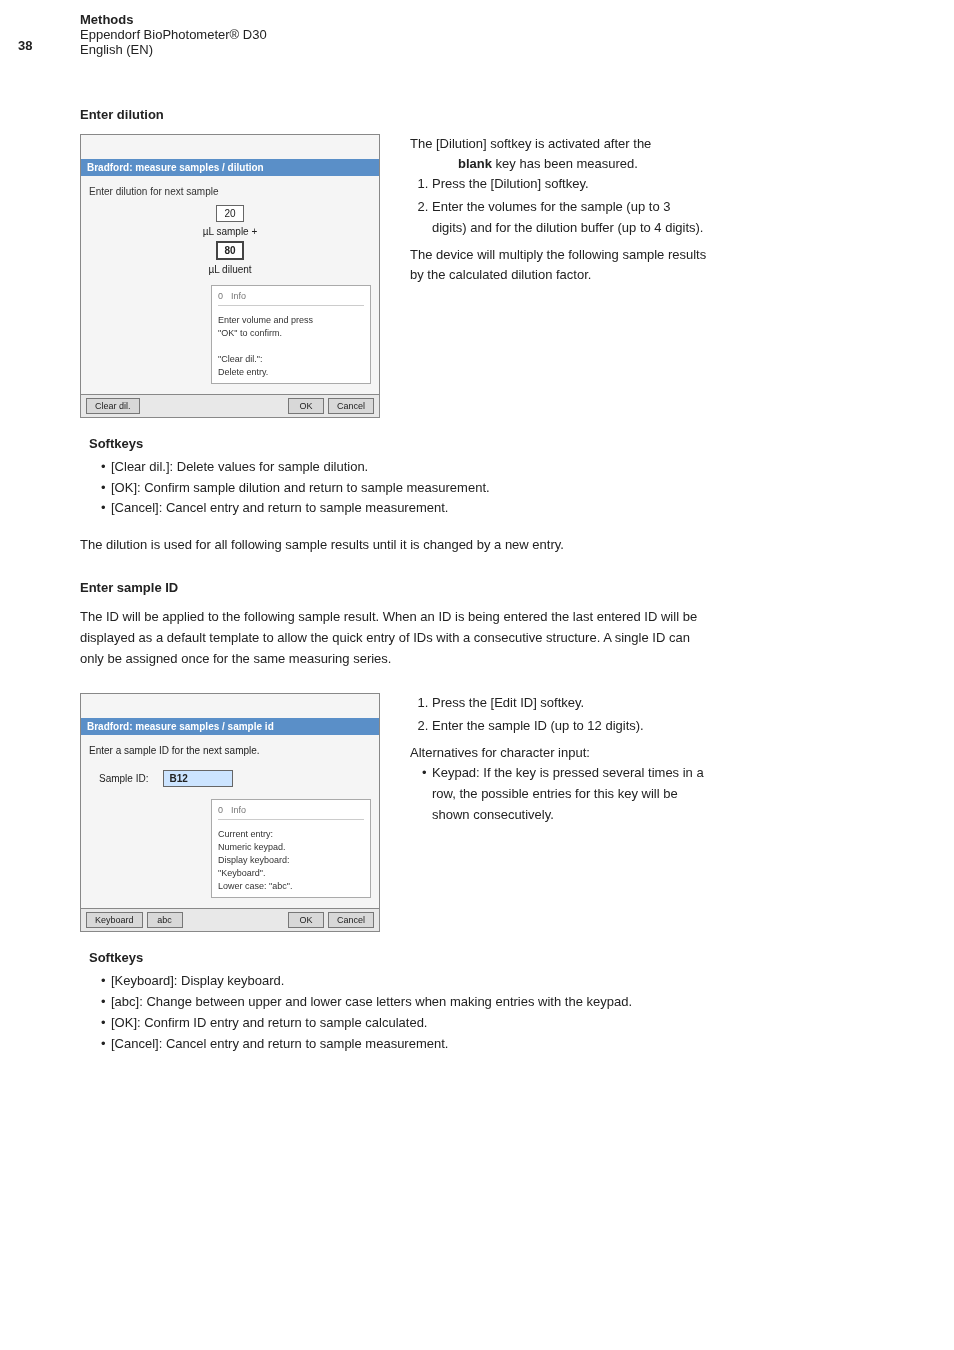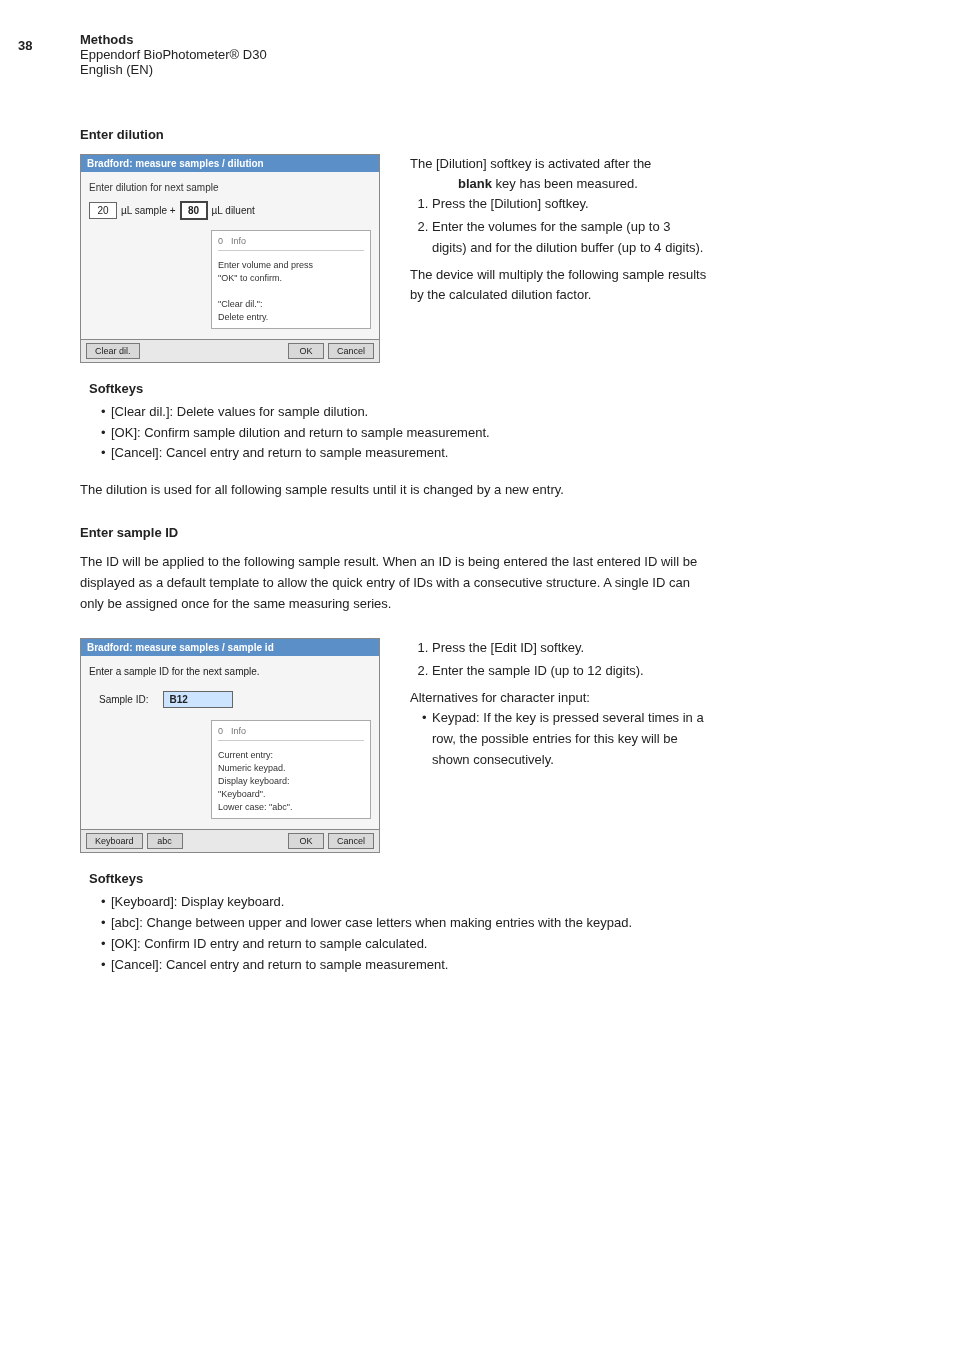--- a/index.html
+++ b/index.html
@@ -31,21 +31,21 @@
       position: absolute;
       top: 38px;
       left: 18px;
       font-size: 13px;
       font-weight: bold;
       color: #222;
     }
 
     .content {
       flex: 1;
-      padding: 32px 60px 40px 20px;
+      padding: 12px 60px 40px 20px;
     }
 
     .header-block {
       margin-bottom: 50px;
     }
 
     .header-methods {
       font-weight: bold;
       font-size: 13px;
       color: #222;
@@ -94,40 +94,42 @@
       font-size: 10px;
       color: #222;
     }
 
     .device-title-bar {
       background: #5a8fc8;
       color: #fff;
       padding: 3px 6px;
       font-size: 10px;
       font-weight: bold;
+      margin-top: 24px;
     }
 
     .device-body {
       padding: 10px 8px 6px 8px;
       background: #f5f5f5;
       min-height: 120px;
     }
 
     .device-body p {
       font-size: 10px;
       margin-bottom: 8px;
       color: #333;
     }
 
     .device-input-row {
       display: flex;
       align-items: center;
       gap: 4px;
       margin-bottom: 10px;
       font-size: 10px;
+      flex-direction: column;
     }
 
     .device-input-box {
       border: 1px solid #666;
       background: #fff;
       padding: 2px 4px;
       font-size: 10px;
       min-width: 28px;
       text-align: center;
       color: #222;

